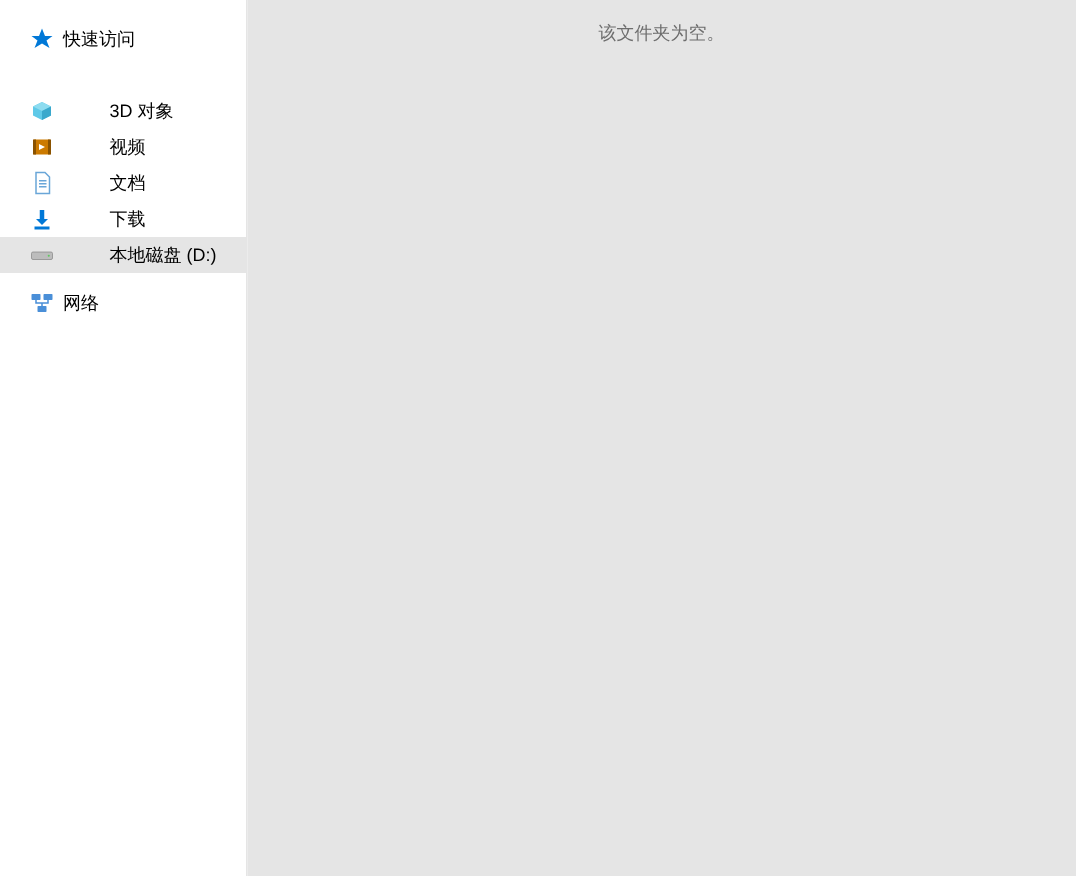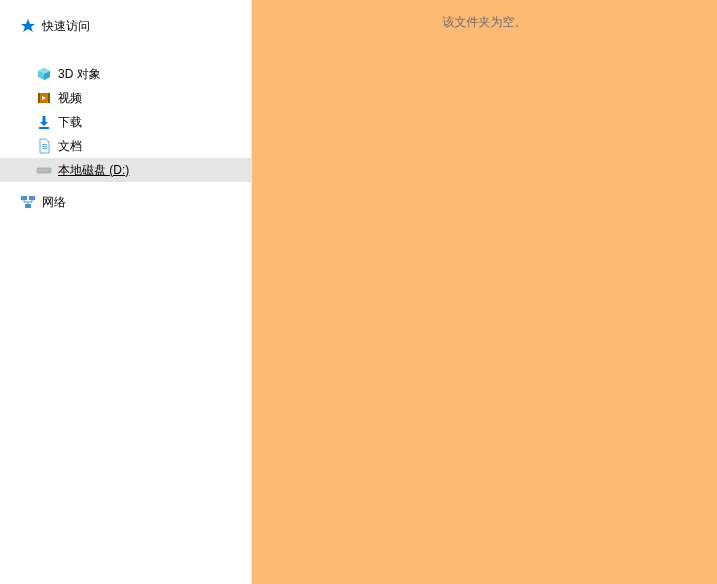--- a/index.html
+++ b/index.html
@@ -7,62 +7,62 @@
       font-family: "Microsoft YaHei", "Segoe UI", sans-serif;
       font-size: 12px;
       color: #000;
       background: #fff;
       width: 717px;
       height: 584px;
       display: flex;
       overflow: hidden;
     }
     .sidebar {
-      width: 252px;
+      width: 165px;
       height: 100%;
       background: #fff;
       border-right: 1px solid #e5e5e5;
       overflow-y: auto;
       padding-top: 14px;
     }
     .main {
       flex: 1;
       height: 100%;
-      background: #fdba74;
+      background: #e5e5e5;
       position: relative;
     }
     .empty-msg {
       text-align: center;
       color: #6d6d6d;
       font-size: 12px;
       padding-top: 14px;
     }
     .tree-item {
       display: flex;
       align-items: center;
       height: 24px;
       padding-left: 20px;
       cursor: default;
       white-space: nowrap;
     }
     .tree-item.selected {
       background: #e5e5e5;
-      text-decoration: underline;
     }
     .tree-item .icon {
       width: 16px;
       height: 16px;
       margin-right: 6px;
       display: inline-flex;
       align-items: center;
       justify-content: center;
       flex-shrink: 0;
     }
     .tree-item.child {
-      padding-left: 36px;
+      padding-left: 20px;
+      gap: 31px;
     }
     .group-gap {
       height: 8px;
     }
   </style>
 </head>
 <body>
 
 <div class="sidebar">
 
@@ -104,38 +104,38 @@
           <polygon points="6,6 10,8 6,10" fill="#fff"></polygon>
         </svg>
     </span>
     <span>视频</span>
   </div>
 
 
   <div class="tree-item child">
     <span class="icon">
       <svg width="16" height="16" viewBox="0 0 16 16">
-          <rect x="6.5" y="2" width="3" height="6" fill="#0078d7"></rect>
-          <polygon points="4,8 12,8 8,12" fill="#0078d7"></polygon>
-          <rect x="3" y="13" width="10" height="2" fill="#0078d7"></rect>
-        </svg>
-    </span>
-    <span>下载</span>
-  </div>
-
-  <div class="tree-item child">
-    <span class="icon">
-      <svg width="16" height="16" viewBox="0 0 16 16">
           <path d="M4 1 L10 1 L13 4 L13 15 L4 15 Z" fill="#fff" stroke="#6aa6d8" stroke-width="1"></path>
           <rect x="6" y="6" width="5" height="1" fill="#6aa6d8"></rect>
           <rect x="6" y="8" width="5" height="1" fill="#6aa6d8"></rect>
           <rect x="6" y="10" width="5" height="1" fill="#6aa6d8"></rect>
         </svg>
     </span>
     <span>文档</span>
+  </div>
+
+  <div class="tree-item child">
+    <span class="icon">
+      <svg width="16" height="16" viewBox="0 0 16 16">
+          <rect x="6.5" y="2" width="3" height="6" fill="#0078d7"></rect>
+          <polygon points="4,8 12,8 8,12" fill="#0078d7"></polygon>
+          <rect x="3" y="13" width="10" height="2" fill="#0078d7"></rect>
+        </svg>
+    </span>
+    <span>下载</span>
   </div>
 
 
 
 
   <div class="tree-item child selected">
     <span class="icon">
       <svg width="16" height="16" viewBox="0 0 16 16">
           <rect x="1" y="6" width="14" height="5" rx="1" fill="#bcbcbc" stroke="#888" stroke-width="0.5"></rect>
           <circle cx="12.5" cy="8.5" r="0.7" fill="#5fc95f"></circle>

